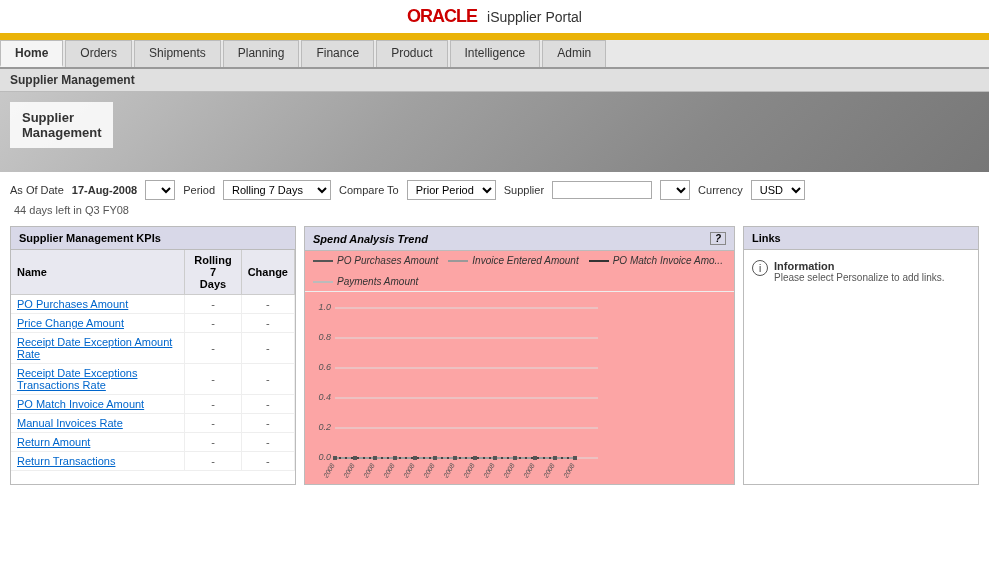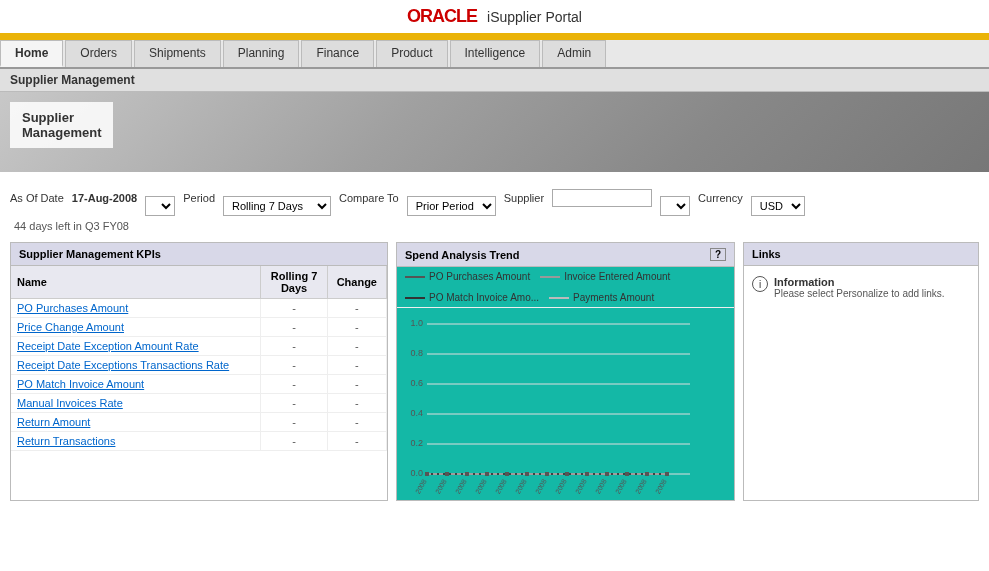--- a/index.html
+++ b/index.html
@@ -99,21 +99,21 @@
 
     
     .main-content {
       display: flex;
       gap: 8px;
       padding: 6px 10px;
     }
 
     
     .kpi-panel {
-      width: 378px;
+      width: 286px;
       border: 1px solid #bbb;
       background: #fff;
       flex-shrink: 0;
     }
     .kpi-panel-header {
       background: #d8d8e8;
       padding: 5px 8px;
       font-weight: bold;
       font-size: 11px;
       border-bottom: 1px solid #bbb;
@@ -135,21 +135,22 @@
       font-size: 11px;
       vertical-align: middle;
     }
     .kpi-table td.link-cell a { color: #0066cc; text-decoration: underline; cursor: pointer; }
     .kpi-table td.val-cell { text-align: center; color: #555; }
 
     
     .chart-panel {
       flex: 1;
       border: 1px solid #bbb;
-      background: #14b8a6;
+      background: #fca5a5;
+      font-style: italic;
     }
     .chart-panel-header {
       background: #d8d8e8;
       padding: 5px 8px;
       font-weight: bold;
       font-size: 11px;
       border-bottom: 1px solid #bbb;
       display: flex;
       justify-content: space-between;
       align-items: center;
@@ -197,21 +198,21 @@
     .info-icon {
       width: 16px; height: 16px;
       border: 1px solid #555;
       border-radius: 50%;
       display: flex; align-items: center; justify-content: center;
       font-size: 10px; color: #333; flex-shrink: 0;
     }
     .info-text-title { font-weight: bold; font-size: 11px; color: #333; }
     .info-text-sub { font-size: 10px; color: #555; }
 
-    select { cursor: pointer; margin-top: 16px; }
+    select { cursor: pointer; }
   </style>
 </head>
 <body>
 
 <div class="top-bar">
   <div class="logo-area">
     <div class="oracle-logo">ORACLE</div>
     <span style="font-size:14px;color:#333;">iSupplier Portal</span>
   </div>
 </div>

